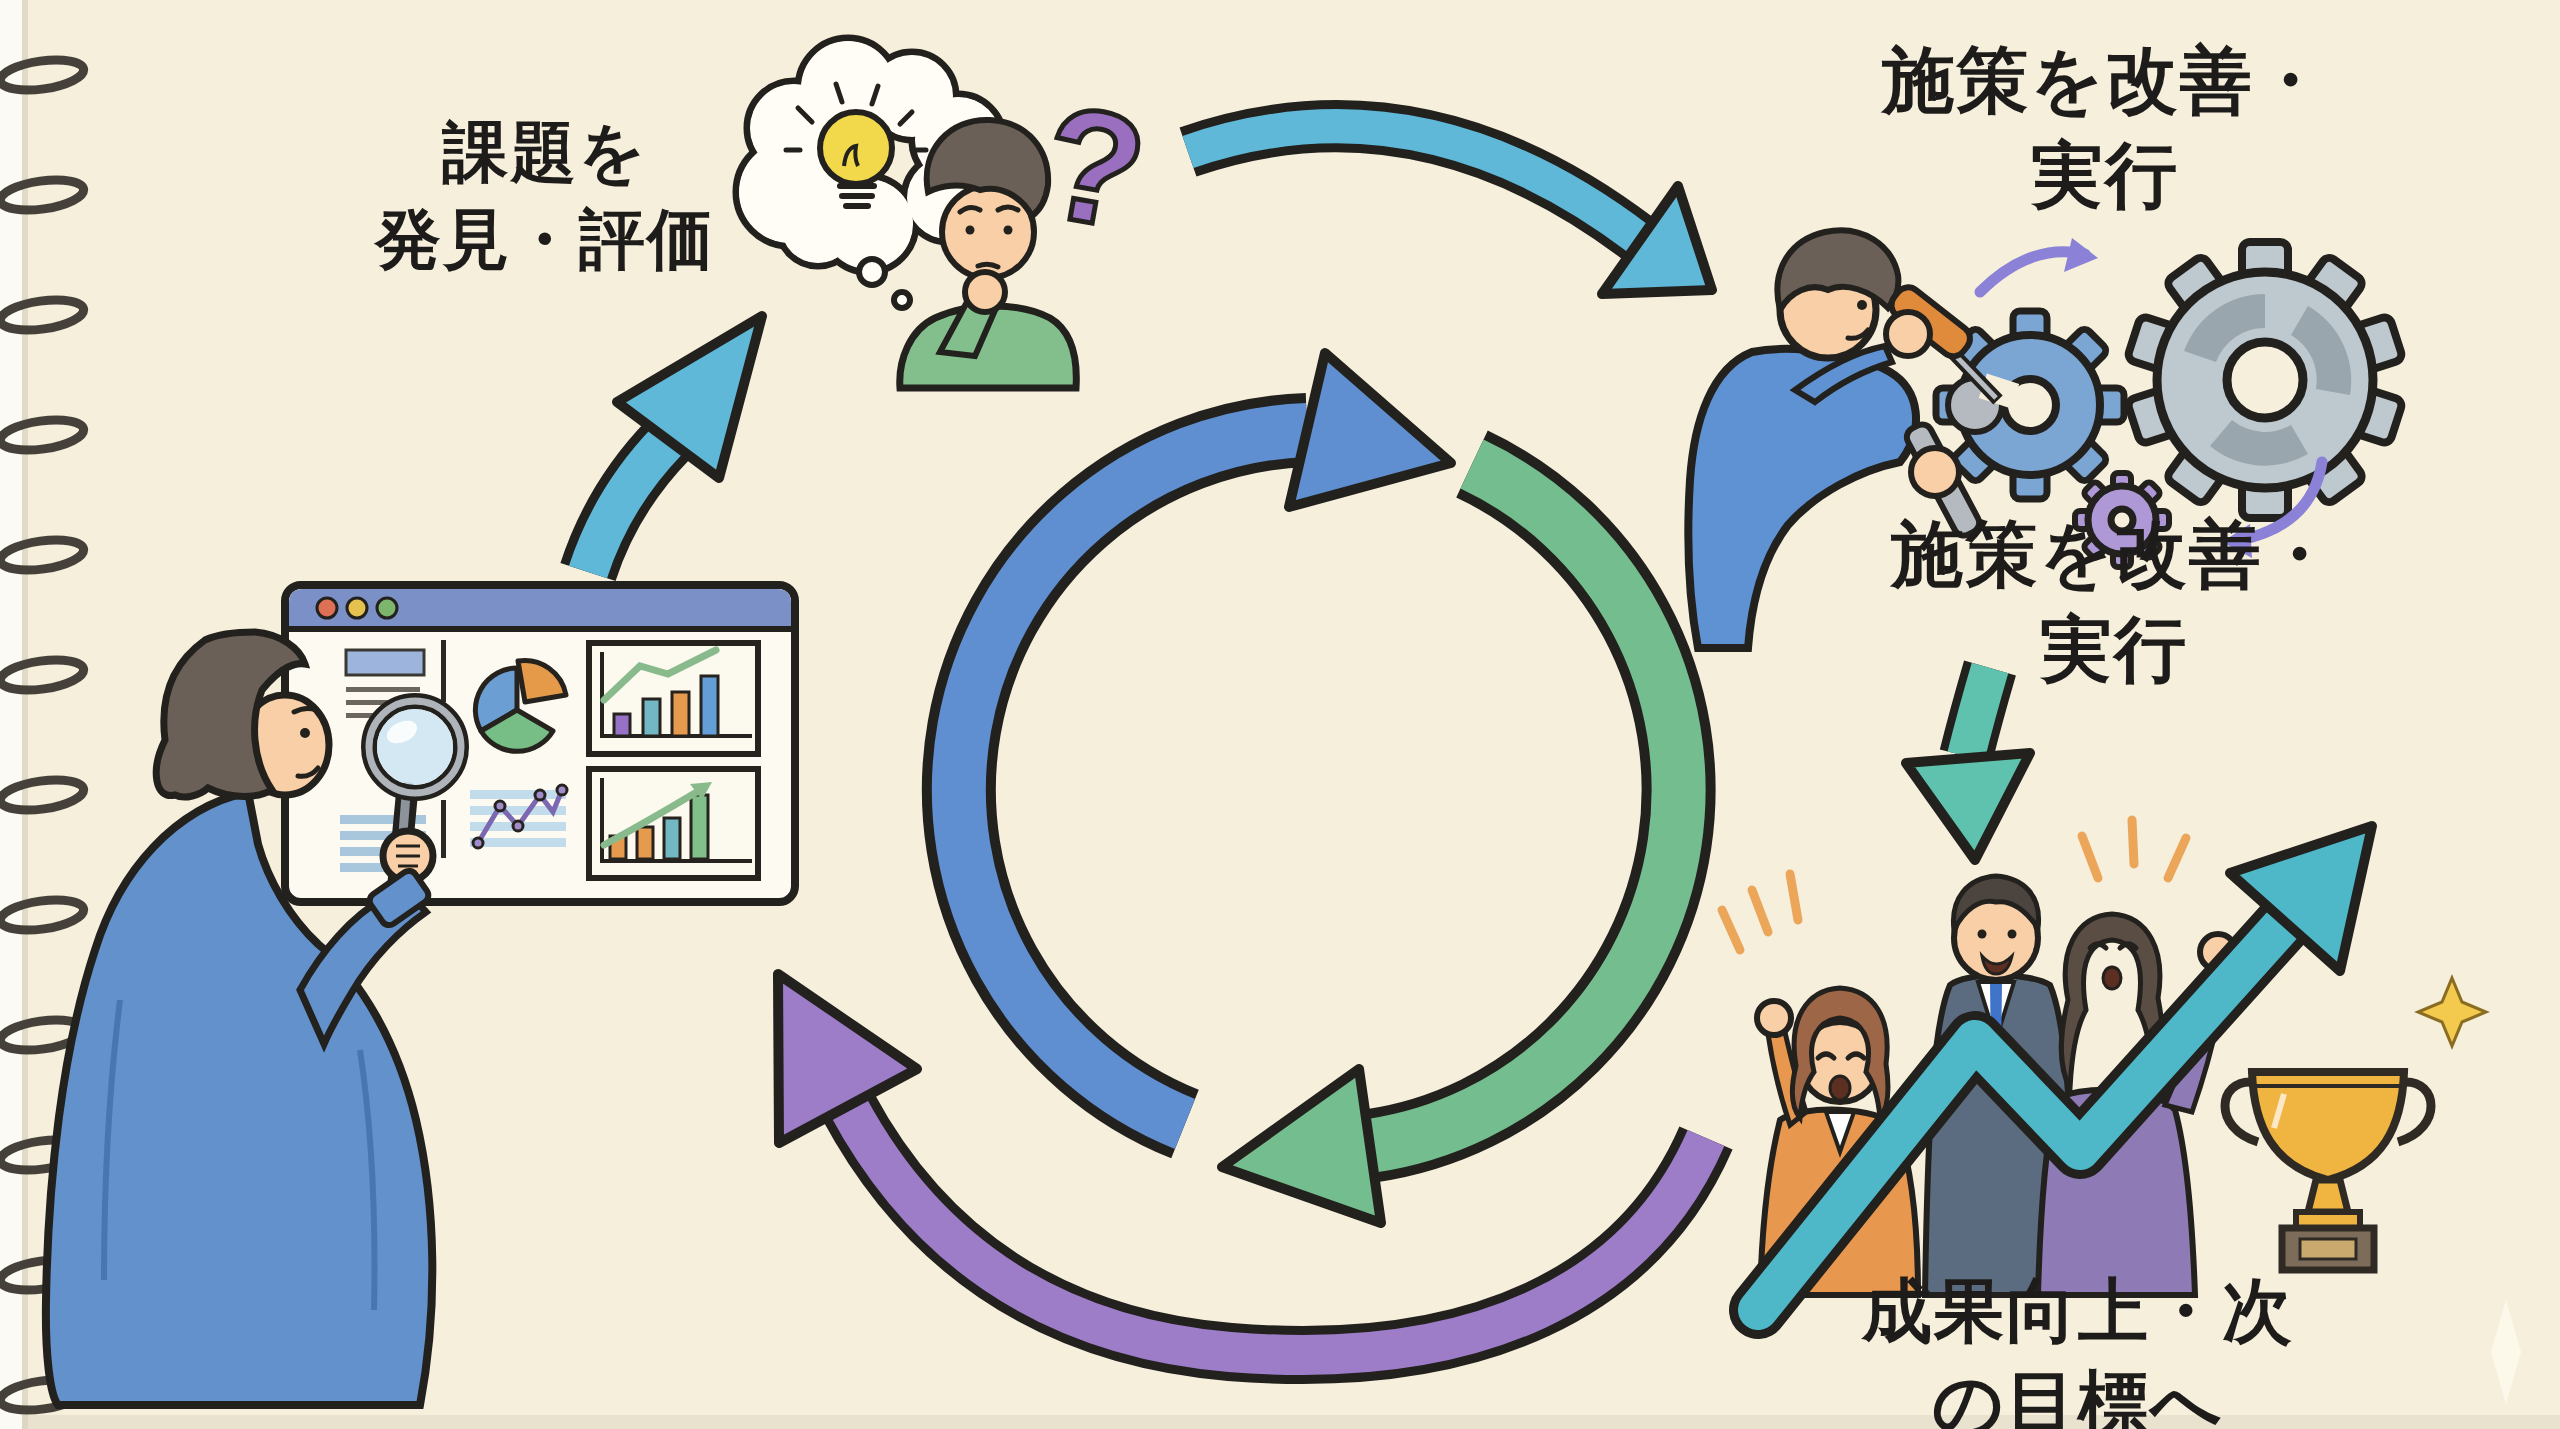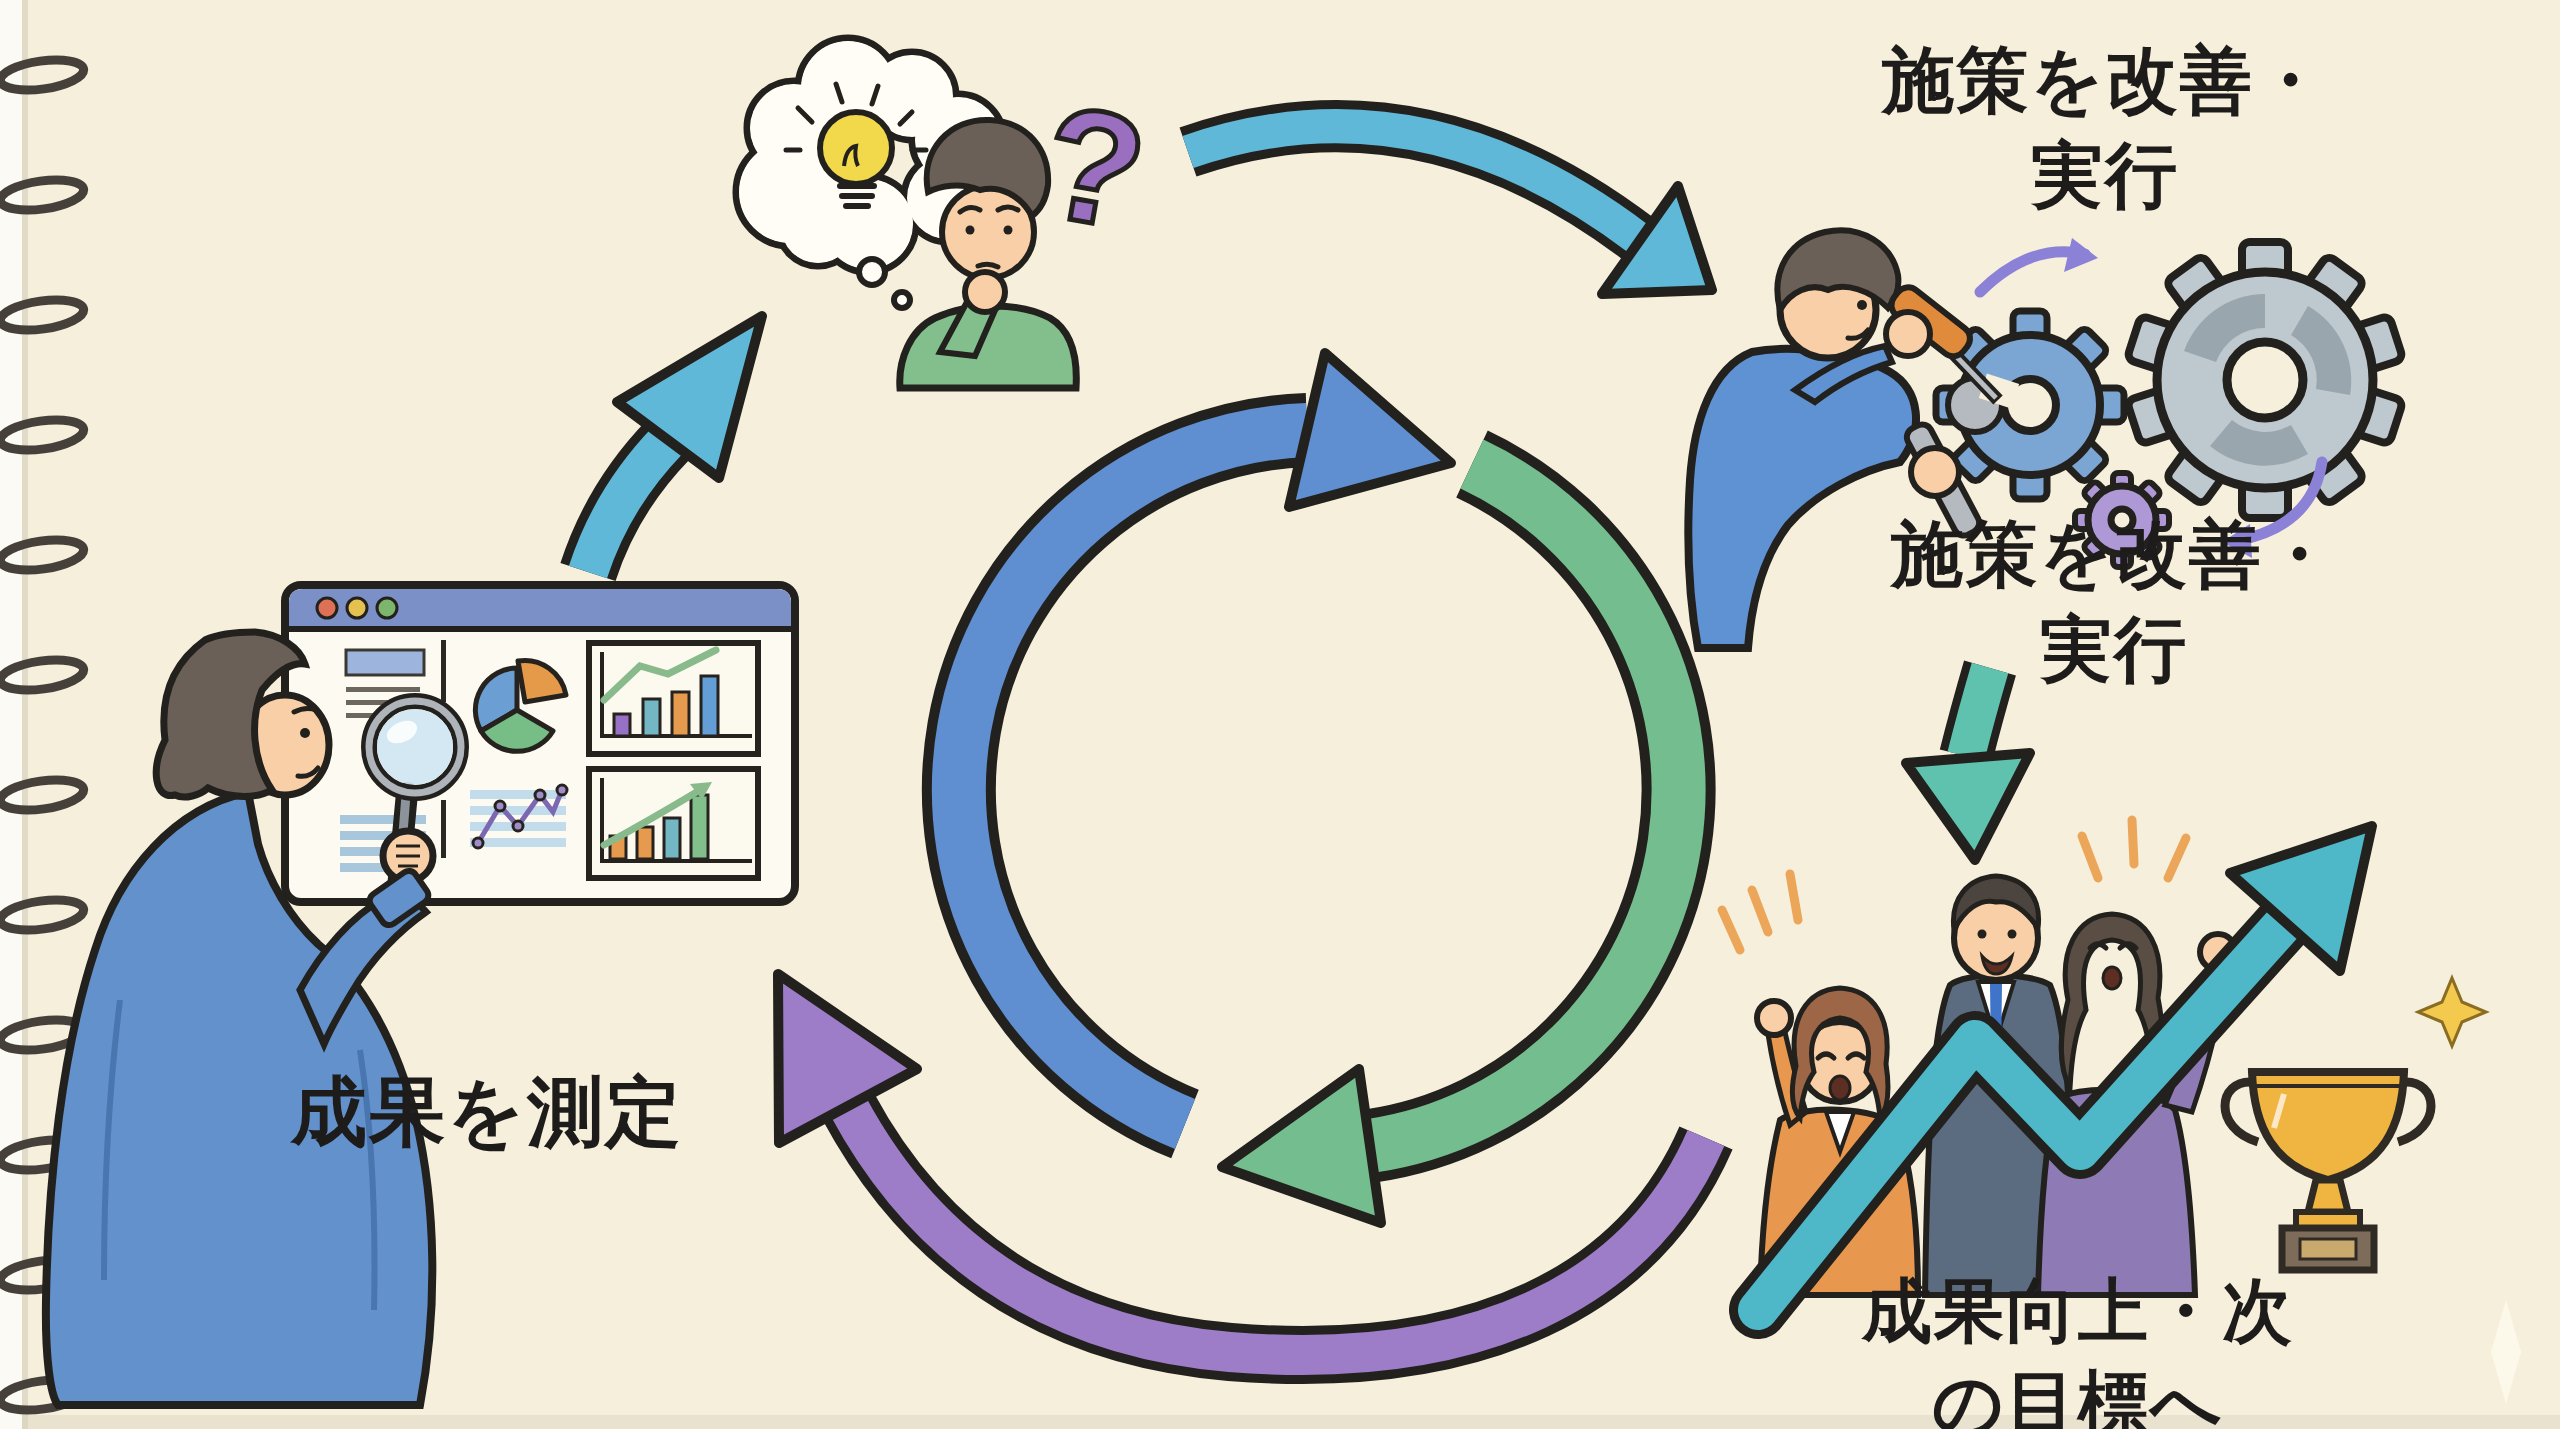--- a/index.html
+++ b/index.html
@@ -353,18 +353,19 @@
       <rect x="2296" y="1212" width="64" height="16" fill="#f0b440" stroke="#2f2b24" stroke-width="6"></rect>
       <rect x="2282" y="1228" width="92" height="42" fill="#7d6c5a" stroke="#2f2b24" stroke-width="7"></rect>
       <rect x="2300" y="1239" width="56" height="20" fill="#c9a96e" stroke="#2f2b24" stroke-width="3"></rect>
       <line x1="2284" y1="1094" x2="2274" y2="1128" stroke="#ffffff" stroke-width="6" opacity="0.7"></line>
     </g>
     <path d="M 2452 978 L 2462 1002 L 2486 1012 L 2462 1022 L 2452 1046 L 2442 1022 L 2418 1012 L 2442 1002 Z" fill="#f3c94e" stroke="#8a6d22" stroke-width="3"></path>
     <path d="M 2506 1300 L 2521 1352 L 2506 1404 L 2491 1352 Z" fill="#fdf9ea"></path>
   </g>
 </svg>
 
+<div class="label lbl-discover">課題を
+発見・評価</div>
 <div class="label lbl-plan">施策を改善・実行</div>
 <div class="label lbl-do">施策を改善・実行</div>
 <div class="label lbl-achieve">成果向上・次の目標へ</div>
-<div class="label lbl-measure1">成果を測定</div>
 
 </div>
 
 </body></html>

